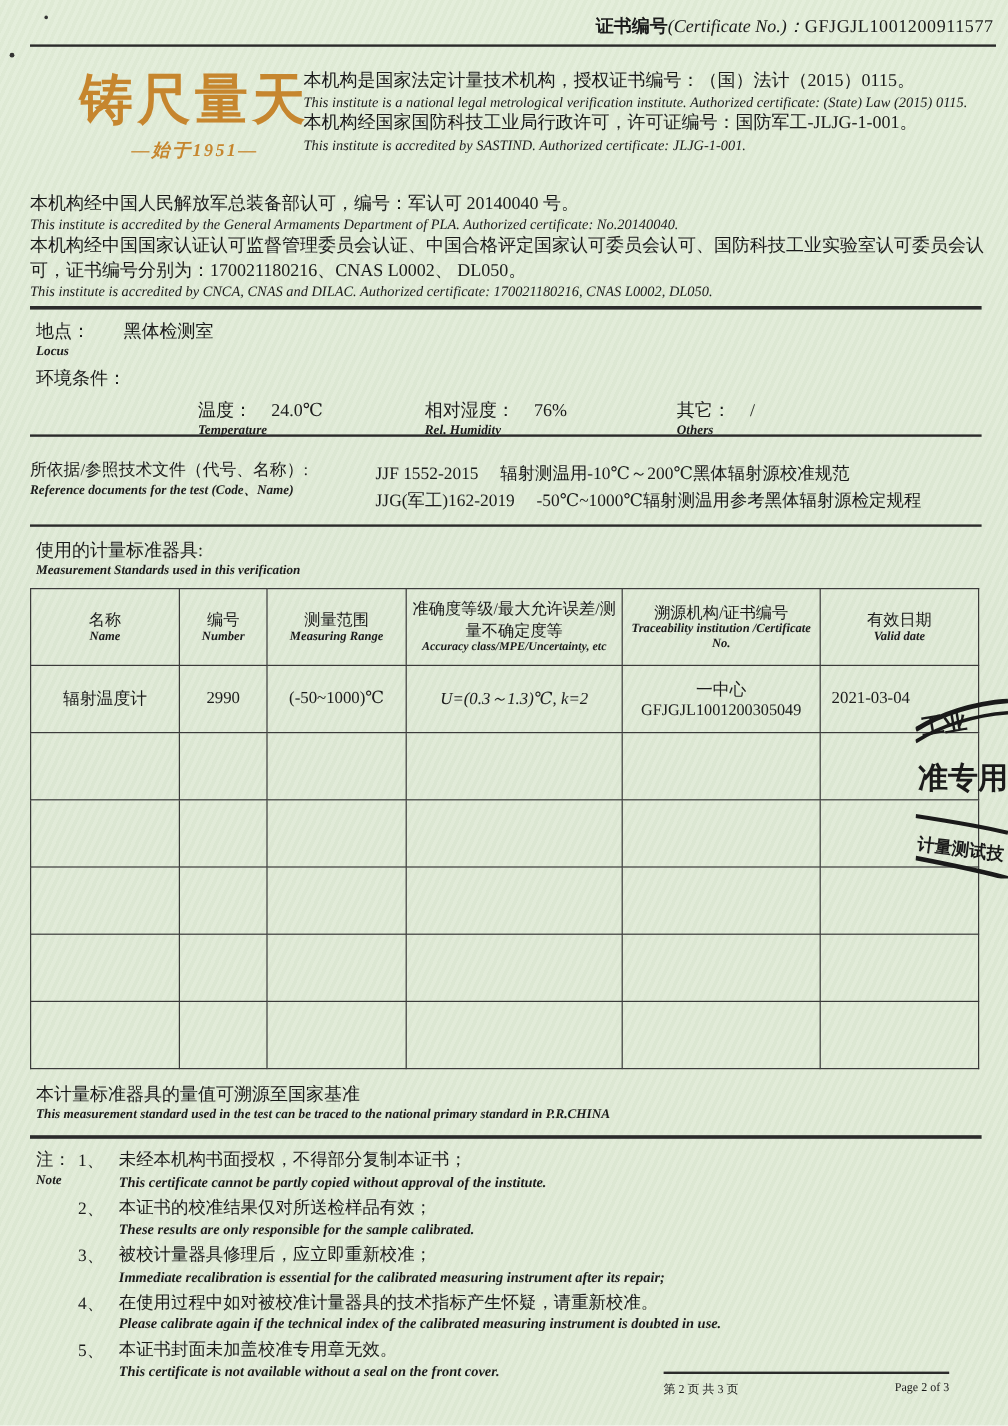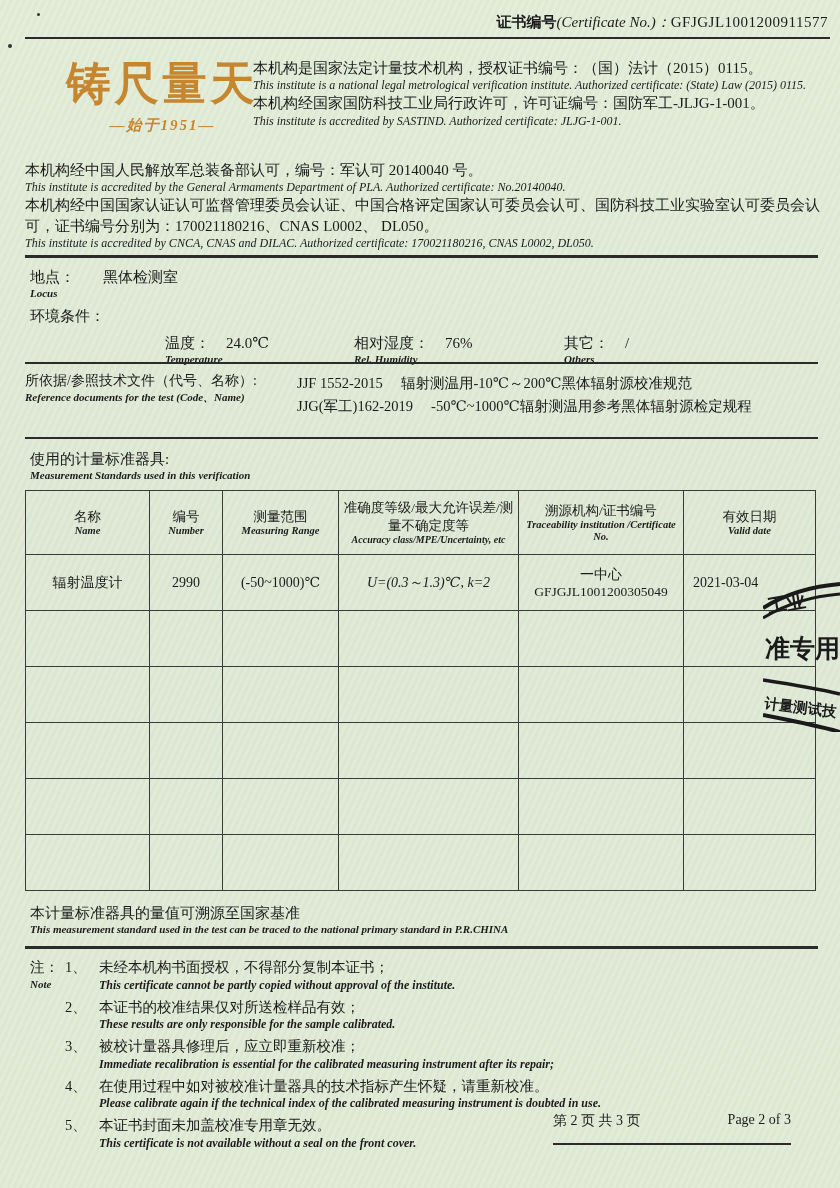--- a/index.html
+++ b/index.html
@@ -54,21 +54,21 @@
   
   .note-item{display:flex;margin-bottom:5px;}
   .note-num{width:34px;font-size:14.5px;}
   .note-body{flex:1;}
   .note-body .zh{font-size:14.5px;}
   .note-body .en{font-weight:bold;font-size:12px;}
   
   .stamp{top:582px;left:763px;width:77px;height:150px;z-index:5;}
   
   .footer-line{top:1143px;left:553px;width:238px;height:1.5px;background:#2b2b2b;}
-  .footer-text{top:1112px;left:553px;width:238px;display:flex;justify-content:space-between;font-size:14px;}
+  .footer-text{top:1151px;left:553px;width:238px;display:flex;justify-content:space-between;font-size:10px;}
   .speck{position:absolute;background:#333;border-radius:50%;}
 </style>
 </head>
 <body>
 
 <div class="page">
 
   <div class="abs cert-line">
     <span class="lab-zh">证书编号</span><span class="lab-en">(Certificate No.)：</span><span class="num">GFJGJL1001200911577</span>
   </div>
@@ -112,21 +112,21 @@
       </div>
       <div class="env-item">
         <div class="zh"><span>其它：</span><span class="val">/</span></div>
         <div class="en-b">Others</div>
       </div>
     </div>
   </div>
 
   <div class="hline" style="top:362px;left:25px;width:793px;"></div>
 
-  <div class="abs wide ref-row" style="top:372px;">
+  <div class="abs wide ref-row" style="top:384px;gap:16px;">
     <div class="ref-label">
       <div class="zh" style="font-size:14px;">所依据/参照技术文件（代号、名称）:</div>
       <div class="en-b">Reference documents for the test (Code、Name)</div>
     </div>
     <div class="ref-docs">
       <div class="zh">JJF 1552-2015　 辐射测温用-10℃～200℃黑体辐射源校准规范</div>
       <div class="zh">JJG(军工)162-2019　 -50℃~1000℃辐射测温用参考黑体辐射源检定规程</div>
     </div>
   </div>
 

